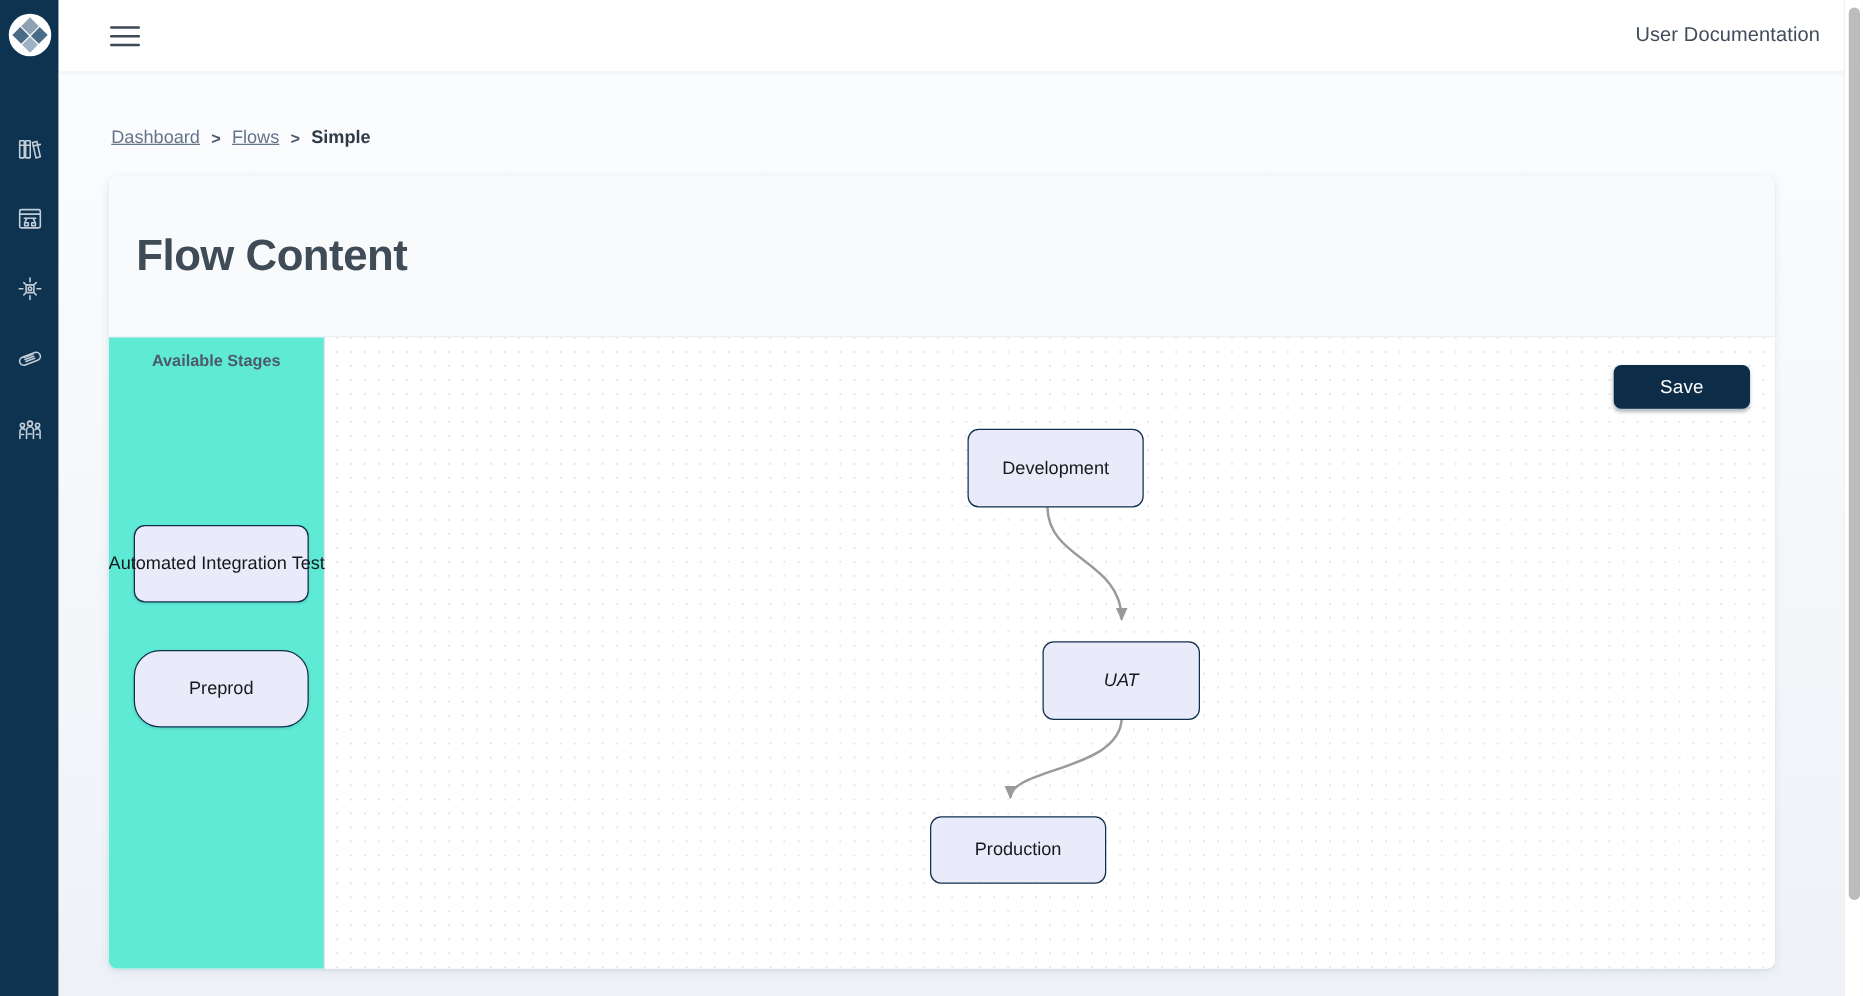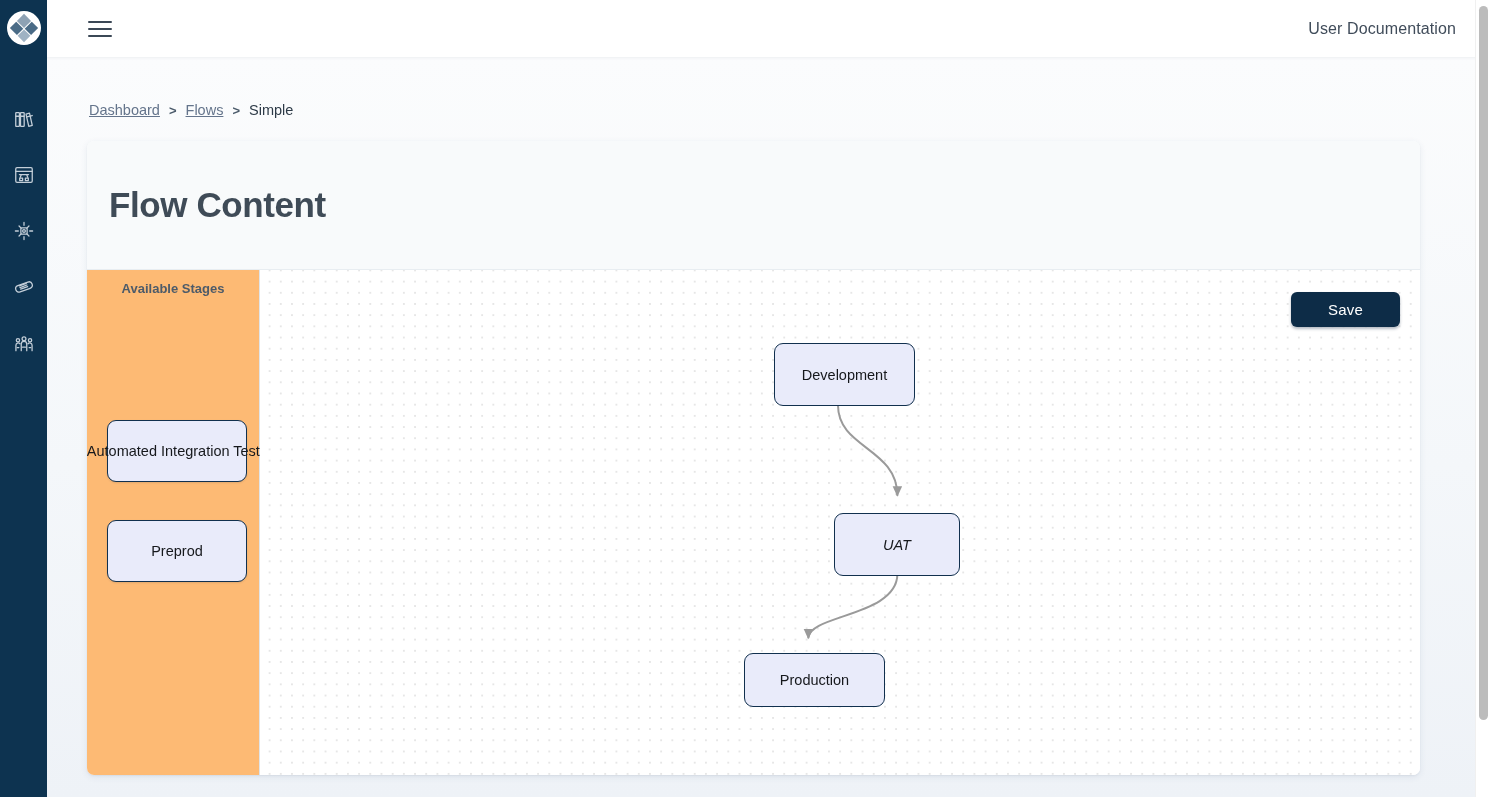--- a/index.html
+++ b/index.html
@@ -81,21 +81,21 @@
     background: linear-gradient(180deg,#fbfcfd 0%,#f4f7fa 55%,#eef2f7 100%);
     overflow: hidden;
   }
 
   .crumbs {
     position: absolute; top: 45px; left: 42px;
     font-size: 14.5px; color: #5b6b7c; display: flex; align-items: center; gap: 9px;
   }
   .crumbs a { color: #64748b; text-decoration: underline; cursor: pointer; }
   .crumbs .sep { color: #4a5a6a; font-weight: bold; font-size: 13px; }
-  .crumbs .cur { color: #2d3a47; font-weight: 400; }
+  .crumbs .cur { color: #2d3a47; font-weight: 700; }
 
   .card {
     position: absolute; top: 84px; left: 40px; right: 70px; height: 634px;
     background: #ffffff;
     border-radius: 7px;
     box-shadow: 0 2px 7px rgba(40,70,110,.09), 0 1px 2px rgba(40,70,110,.06);
     overflow: hidden;
     display: flex; flex-direction: column;
   }
   .card-header {
@@ -108,21 +108,21 @@
     margin-left: 22px;
     font-size: 35px; font-weight: 700; color: #3f4b57; letter-spacing: -0.4px;
   }
 
   .card-body { flex: 1 1 auto; display: flex; position: relative; }
 
   .stages-panel {
     width: 173px; flex: 0 0 173px;
     border-right: 1px solid #dfe4e9;
     position: relative;
-    background: #fdba74;
+    background: #5eead4;
     text-decoration: underline;
   }
   .stages-title {
     position: absolute; top: 11px; left: 0; right: 0;
     text-align: center;
     font-size: 13px; font-weight: 700; color: #4d5b69;
   }
   .stage-node {
     position: absolute; left: 20px;
     width: 140px; height: 62px;
@@ -130,21 +130,21 @@
     border: 1.3px solid #11304e;
     border-radius: 9px;
     display: flex; align-items: center; justify-content: center;
     font-size: 14.5px; color: #16181c;
     white-space: nowrap;
     cursor: grab;
     box-shadow: 0 1px 2px rgba(20,40,70,.12);
   }
   .stage-node.s0 { top: 50px; }
   .stage-node.s1 { top: 150px; }
-  .stage-node.s2 { top: 250px; }
+  .stage-node.s2 { top: 250px; border-radius: 21px; }
   .stage-node .lbl { display:block; }
 
   .canvas {
     flex: 1 1 auto; position: relative; overflow: hidden;
     background-color: #ffffff;
     background-image: radial-gradient(circle, #e6e6e6 1.1px, transparent 1.2px);
     background-size: 11.2px 11.2px;
     background-position: 4px 6px;
   }
 

